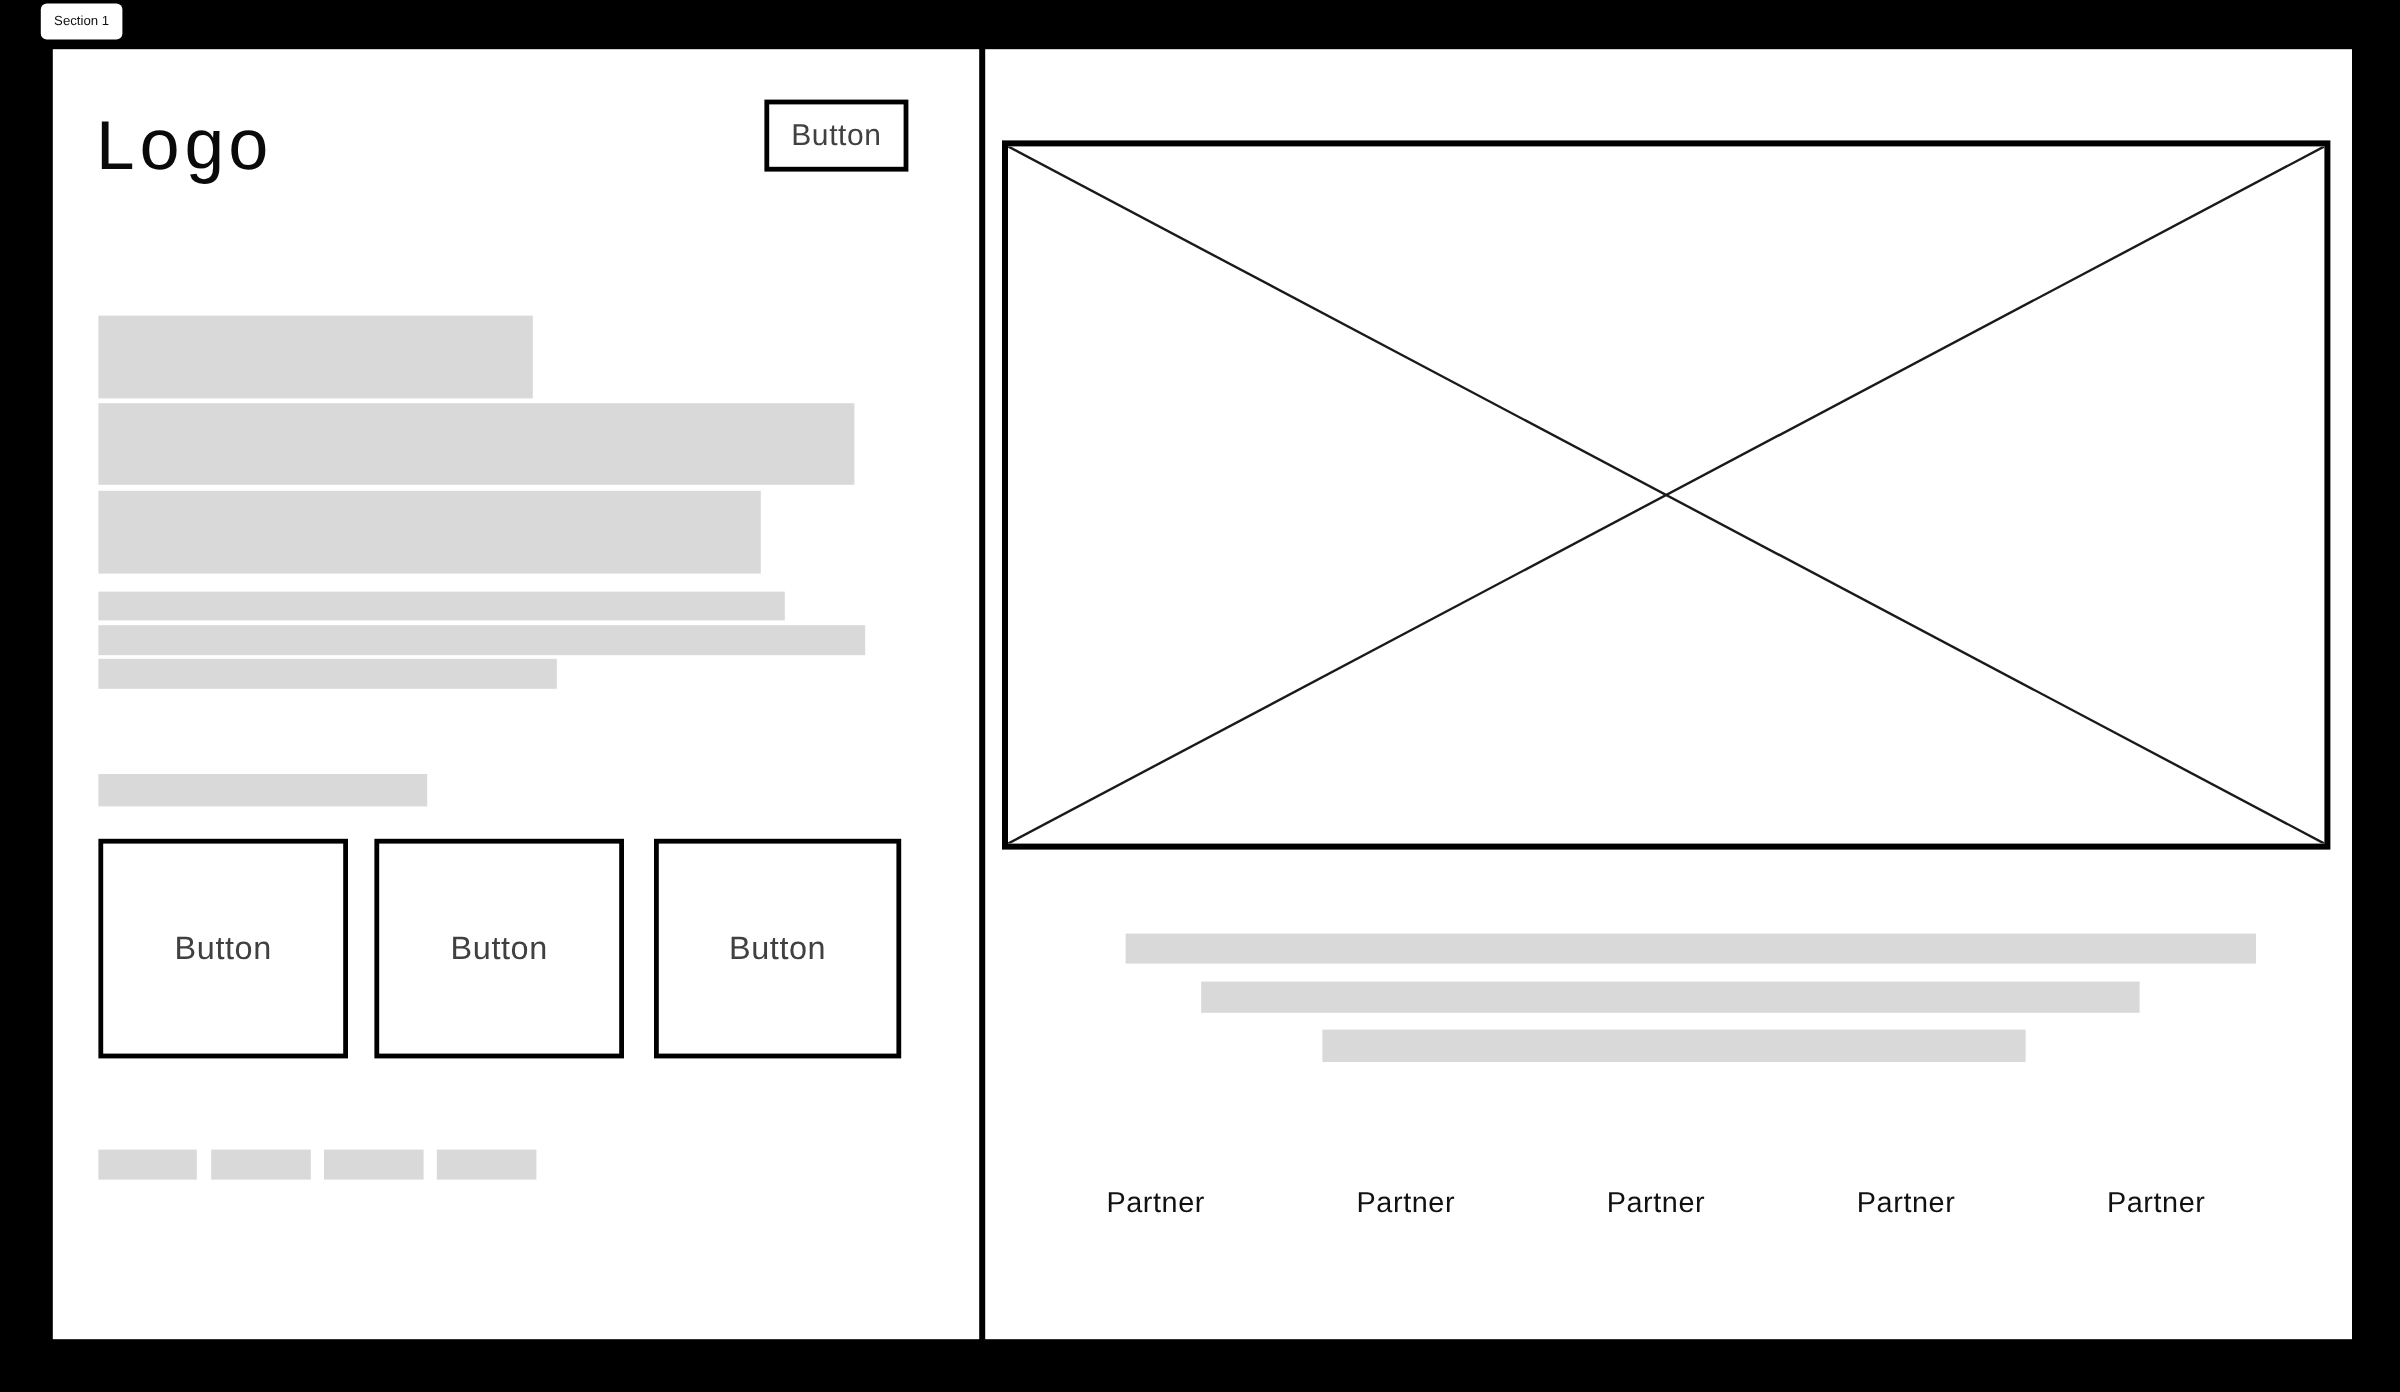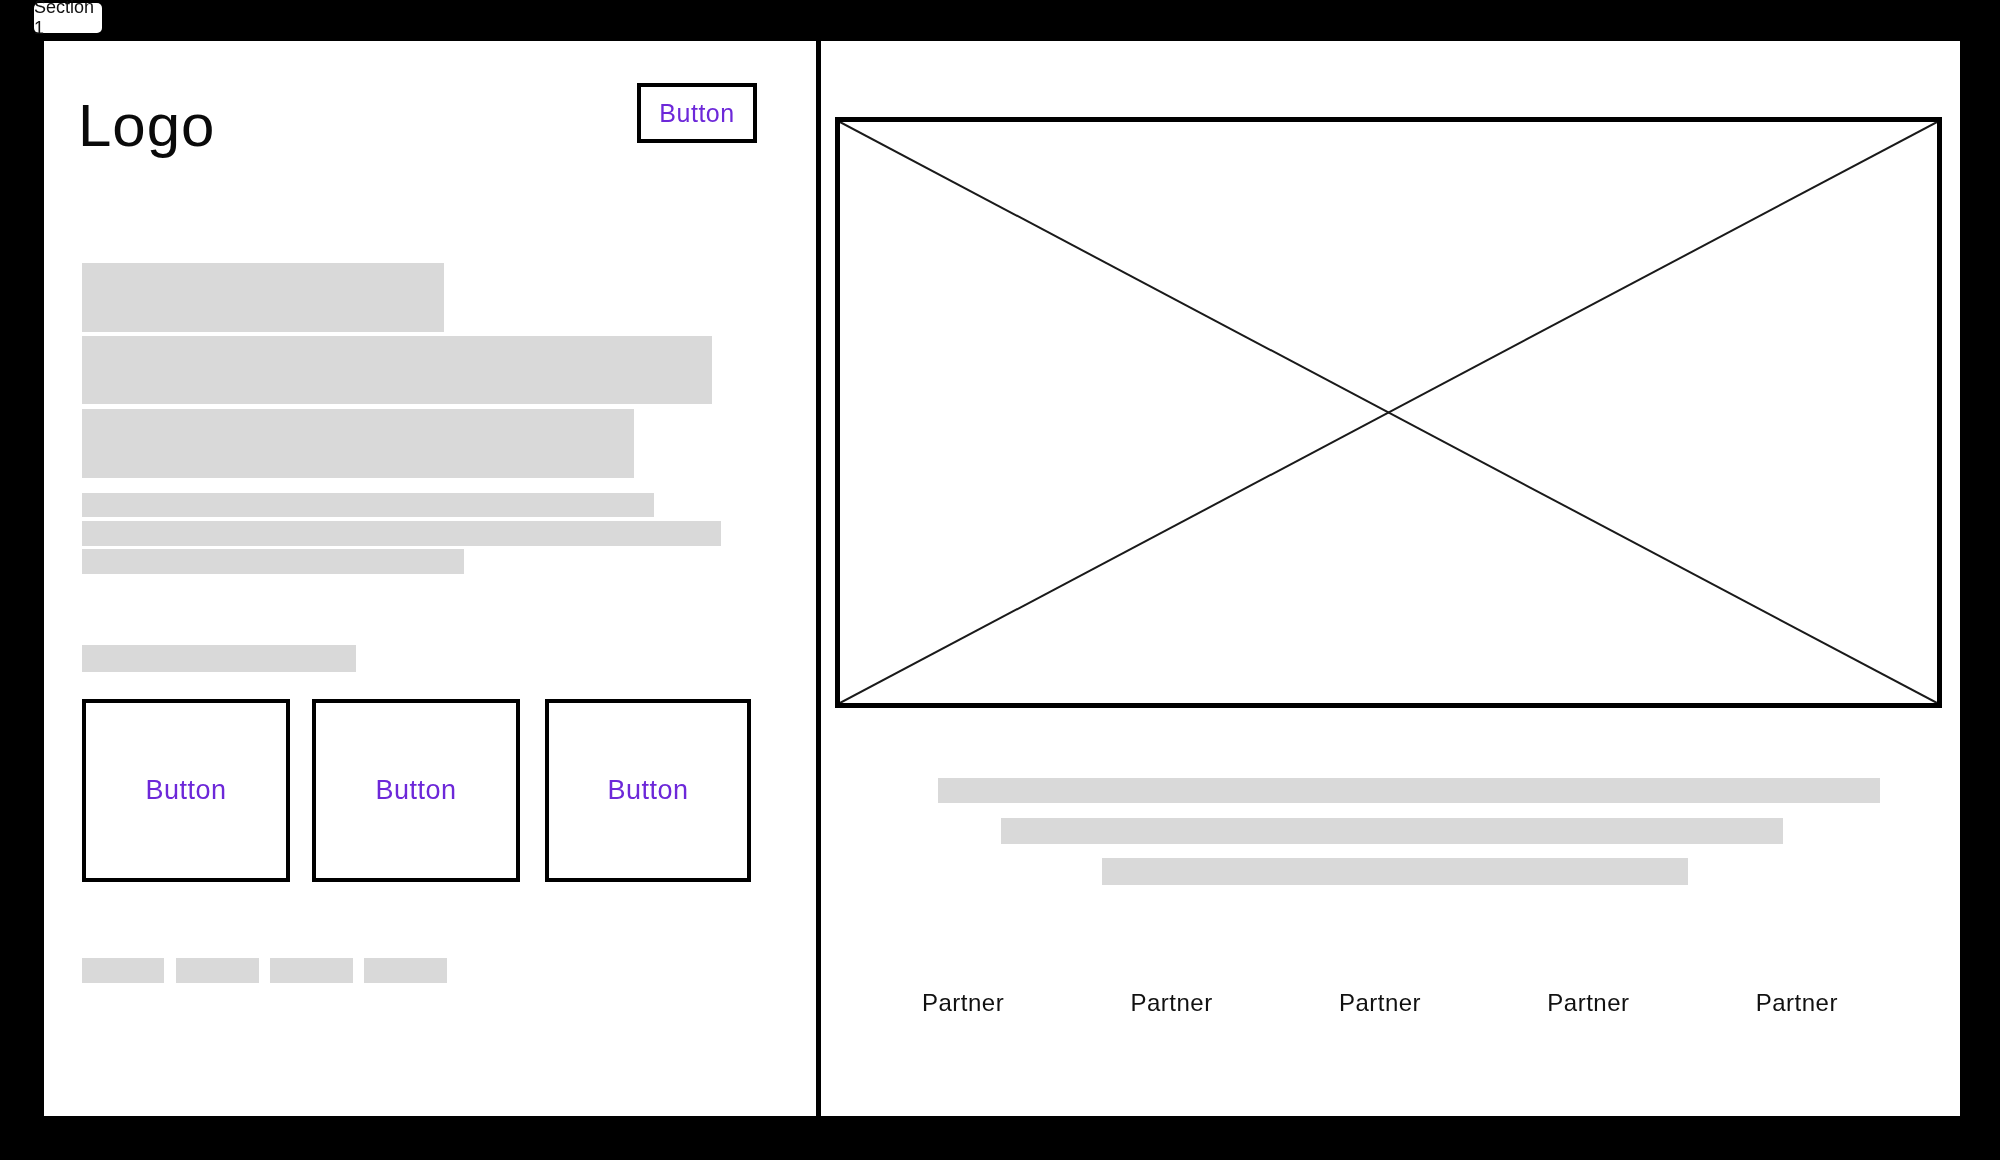--- a/index.html
+++ b/index.html
@@ -16,37 +16,37 @@
     position:relative;
     color:var(--ink);
   }
   .stage{position:absolute;inset:0;}
 
   
   .section-chip{
     position:absolute;left:34px;top:3px;width:68px;height:30px;
     background:#ffffff;border-radius:5px;
     display:flex;align-items:center;justify-content:center;
-    font-size:18px;color:#111;
+    font-size:11px;color:#111;
   }
 
   
   .panel{position:absolute;background:var(--panel);top:41px;height:1075px;}
   .panel-left{left:44px;width:772px;}
   .panel-right{left:821px;width:1139px;}
 
   
   .logo{
     position:absolute;left:34px;top:52px;
-    font-size:60px;line-height:1.1;letter-spacing:1px;color:#0a0a0a;
+    font-size:60px;line-height:1.1;letter-spacing:1px;color:#0a0a0a;font-family:Liberation Mono, monospace;
   }
   .btn{
     position:absolute;background:#ffffff;border:4px solid #000000;
     display:flex;align-items:center;justify-content:center;
-    font-family:"Liberation Sans", sans-serif;color:#6d28d9;cursor:pointer;
+    font-family:"Liberation Sans", sans-serif;color:#404040;cursor:pointer;
   }
   .header-btn{left:593px;top:42px;width:120px;height:60px;font-size:25px;letter-spacing:0.5px;}
   .cta{width:208px;height:183px;top:658px;font-size:27px;letter-spacing:0.5px;}
   .cta-1{left:38px;}
   .cta-2{left:268px;}
   .cta-3{left:501px;width:206px;}
 
   .bar{position:absolute;background:var(--ph-gray);}
 
   

